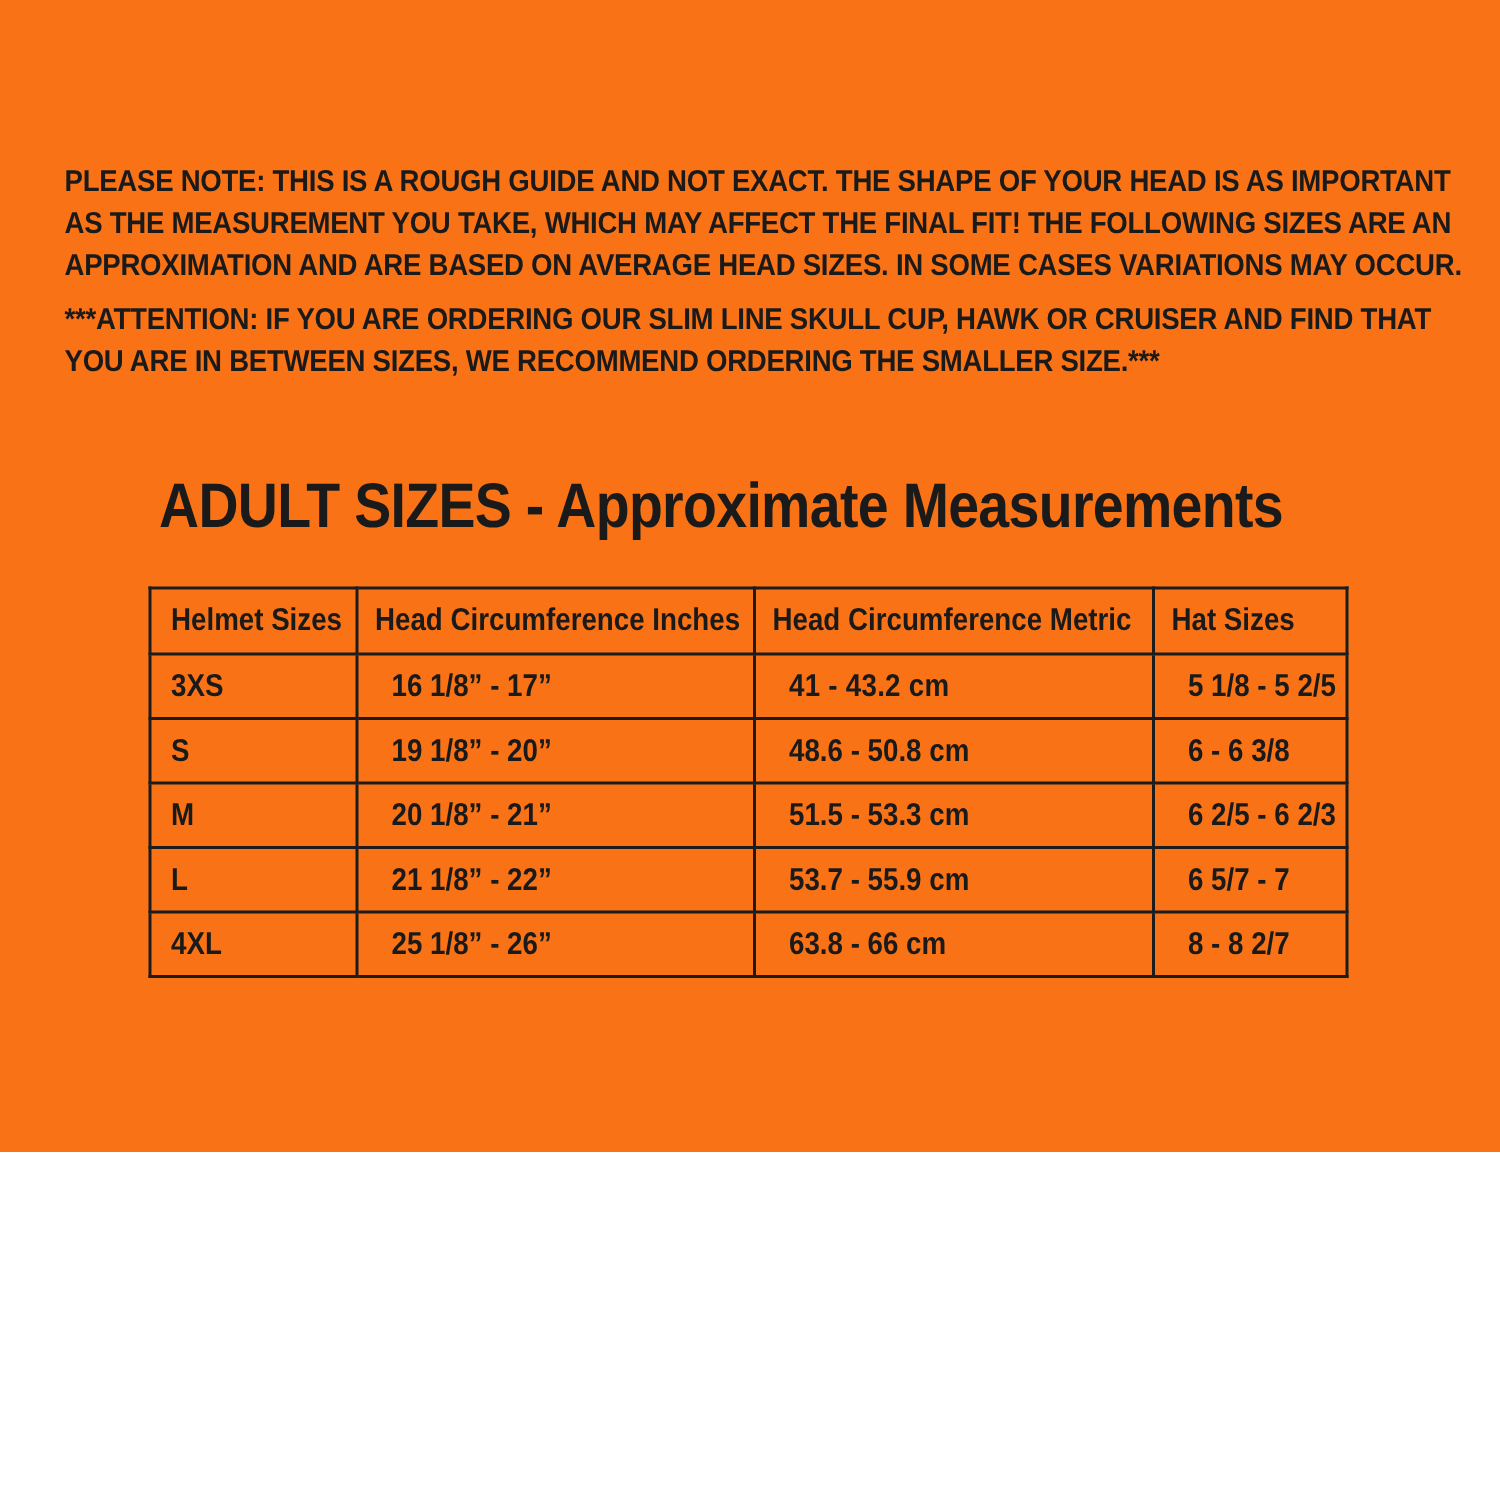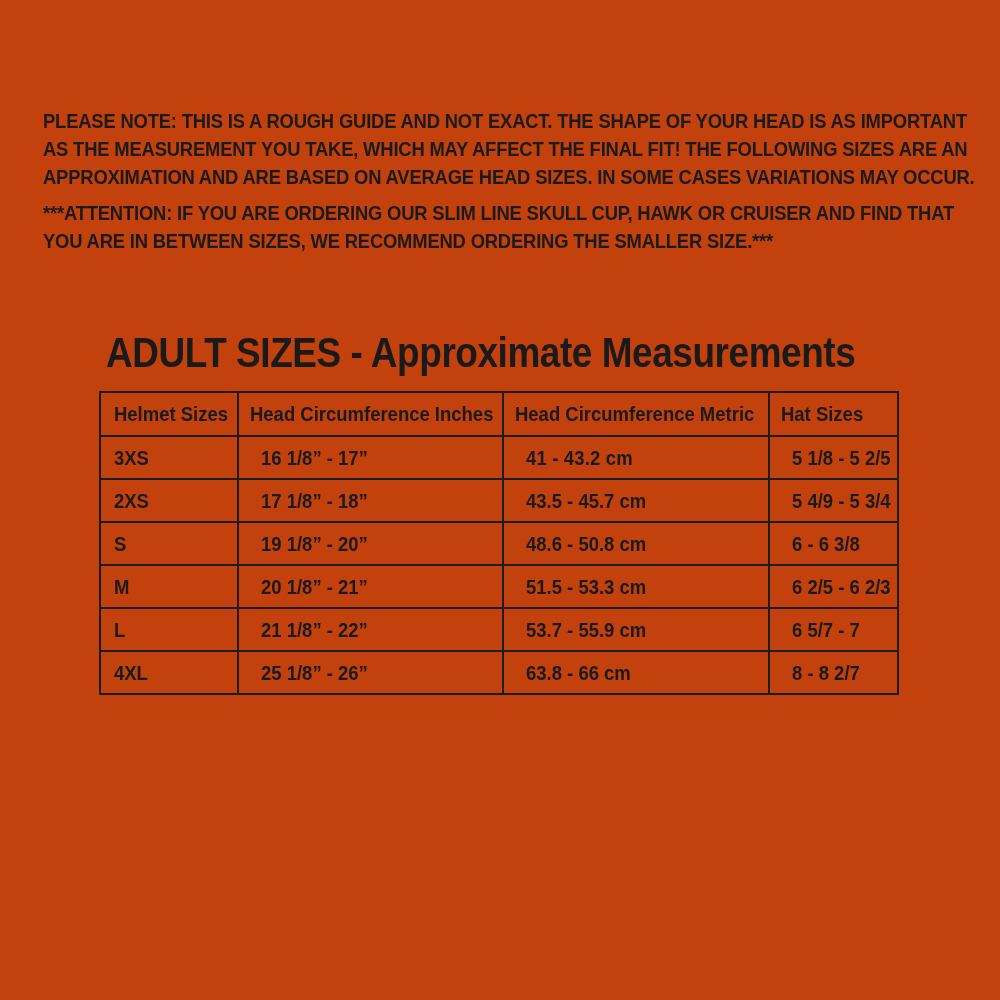--- a/index.html
+++ b/index.html
@@ -4,21 +4,21 @@
 <style>
   * { margin: 0; padding: 0; box-sizing: border-box; }
   html, body { background: #ffffff; }
   body {
     width: 1000px; height: 1000px;
     font-family: "Liberation Sans", sans-serif;
     color: #1a1a1a;
     position: relative;
     overflow: hidden;
   }
-  .page { position: relative; width: 1000px; height: 1000px; background: #c2410c; text-decoration: underline; }
+  .page { position: relative; width: 1000px; height: 768px; background: #f97316; text-decoration: underline; }
 
   
   .cond {
     display: inline-block;
     transform: scaleX(0.88);
     transform-origin: 0 50%;
     white-space: nowrap;
   }
 
   .note {
@@ -34,21 +34,20 @@
   .note-attention { top: 199px; }
 
   .page-title {
     position: absolute;
     left: 106px;
     top: 312px;
     font-size: 42px;
     font-weight: 700;
     line-height: 50px;
     letter-spacing: -0.5px;
-    margin-top: 16px;
   }
 
   table.size-table {
     position: absolute;
     left: 99px;
     top: 391px;
     border-collapse: collapse;
     table-layout: fixed;
     width: 798px;
   }
@@ -104,26 +103,20 @@
       </tr>
     </thead>
     <tbody>
       <tr>
         <td><span class="cond">3XS</span></td>
         <td><span class="cond">16 1/8” - 17”</span></td>
         <td class="metric-big"><span class="cond">41 - 43.2 cm</span></td>
         <td><span class="cond">5 1/8 - 5 2/5</span></td>
       </tr>
       <tr>
-        <td><span class="cond">2XS</span></td>
-        <td><span class="cond">17 1/8” - 18”</span></td>
-        <td><span class="cond">43.5 - 45.7 cm</span></td>
-        <td><span class="cond">5 4/9 - 5 3/4</span></td>
-      </tr>
-      <tr>
         <td><span class="cond">S</span></td>
         <td><span class="cond">19 1/8” - 20”</span></td>
         <td><span class="cond">48.6 - 50.8 cm</span></td>
         <td><span class="cond">6 - 6 3/8</span></td>
       </tr>
       <tr>
         <td><span class="cond">M</span></td>
         <td><span class="cond">20 1/8” - 21”</span></td>
         <td><span class="cond">51.5 - 53.3 cm</span></td>
         <td><span class="cond">6 2/5 - 6 2/3</span></td>

